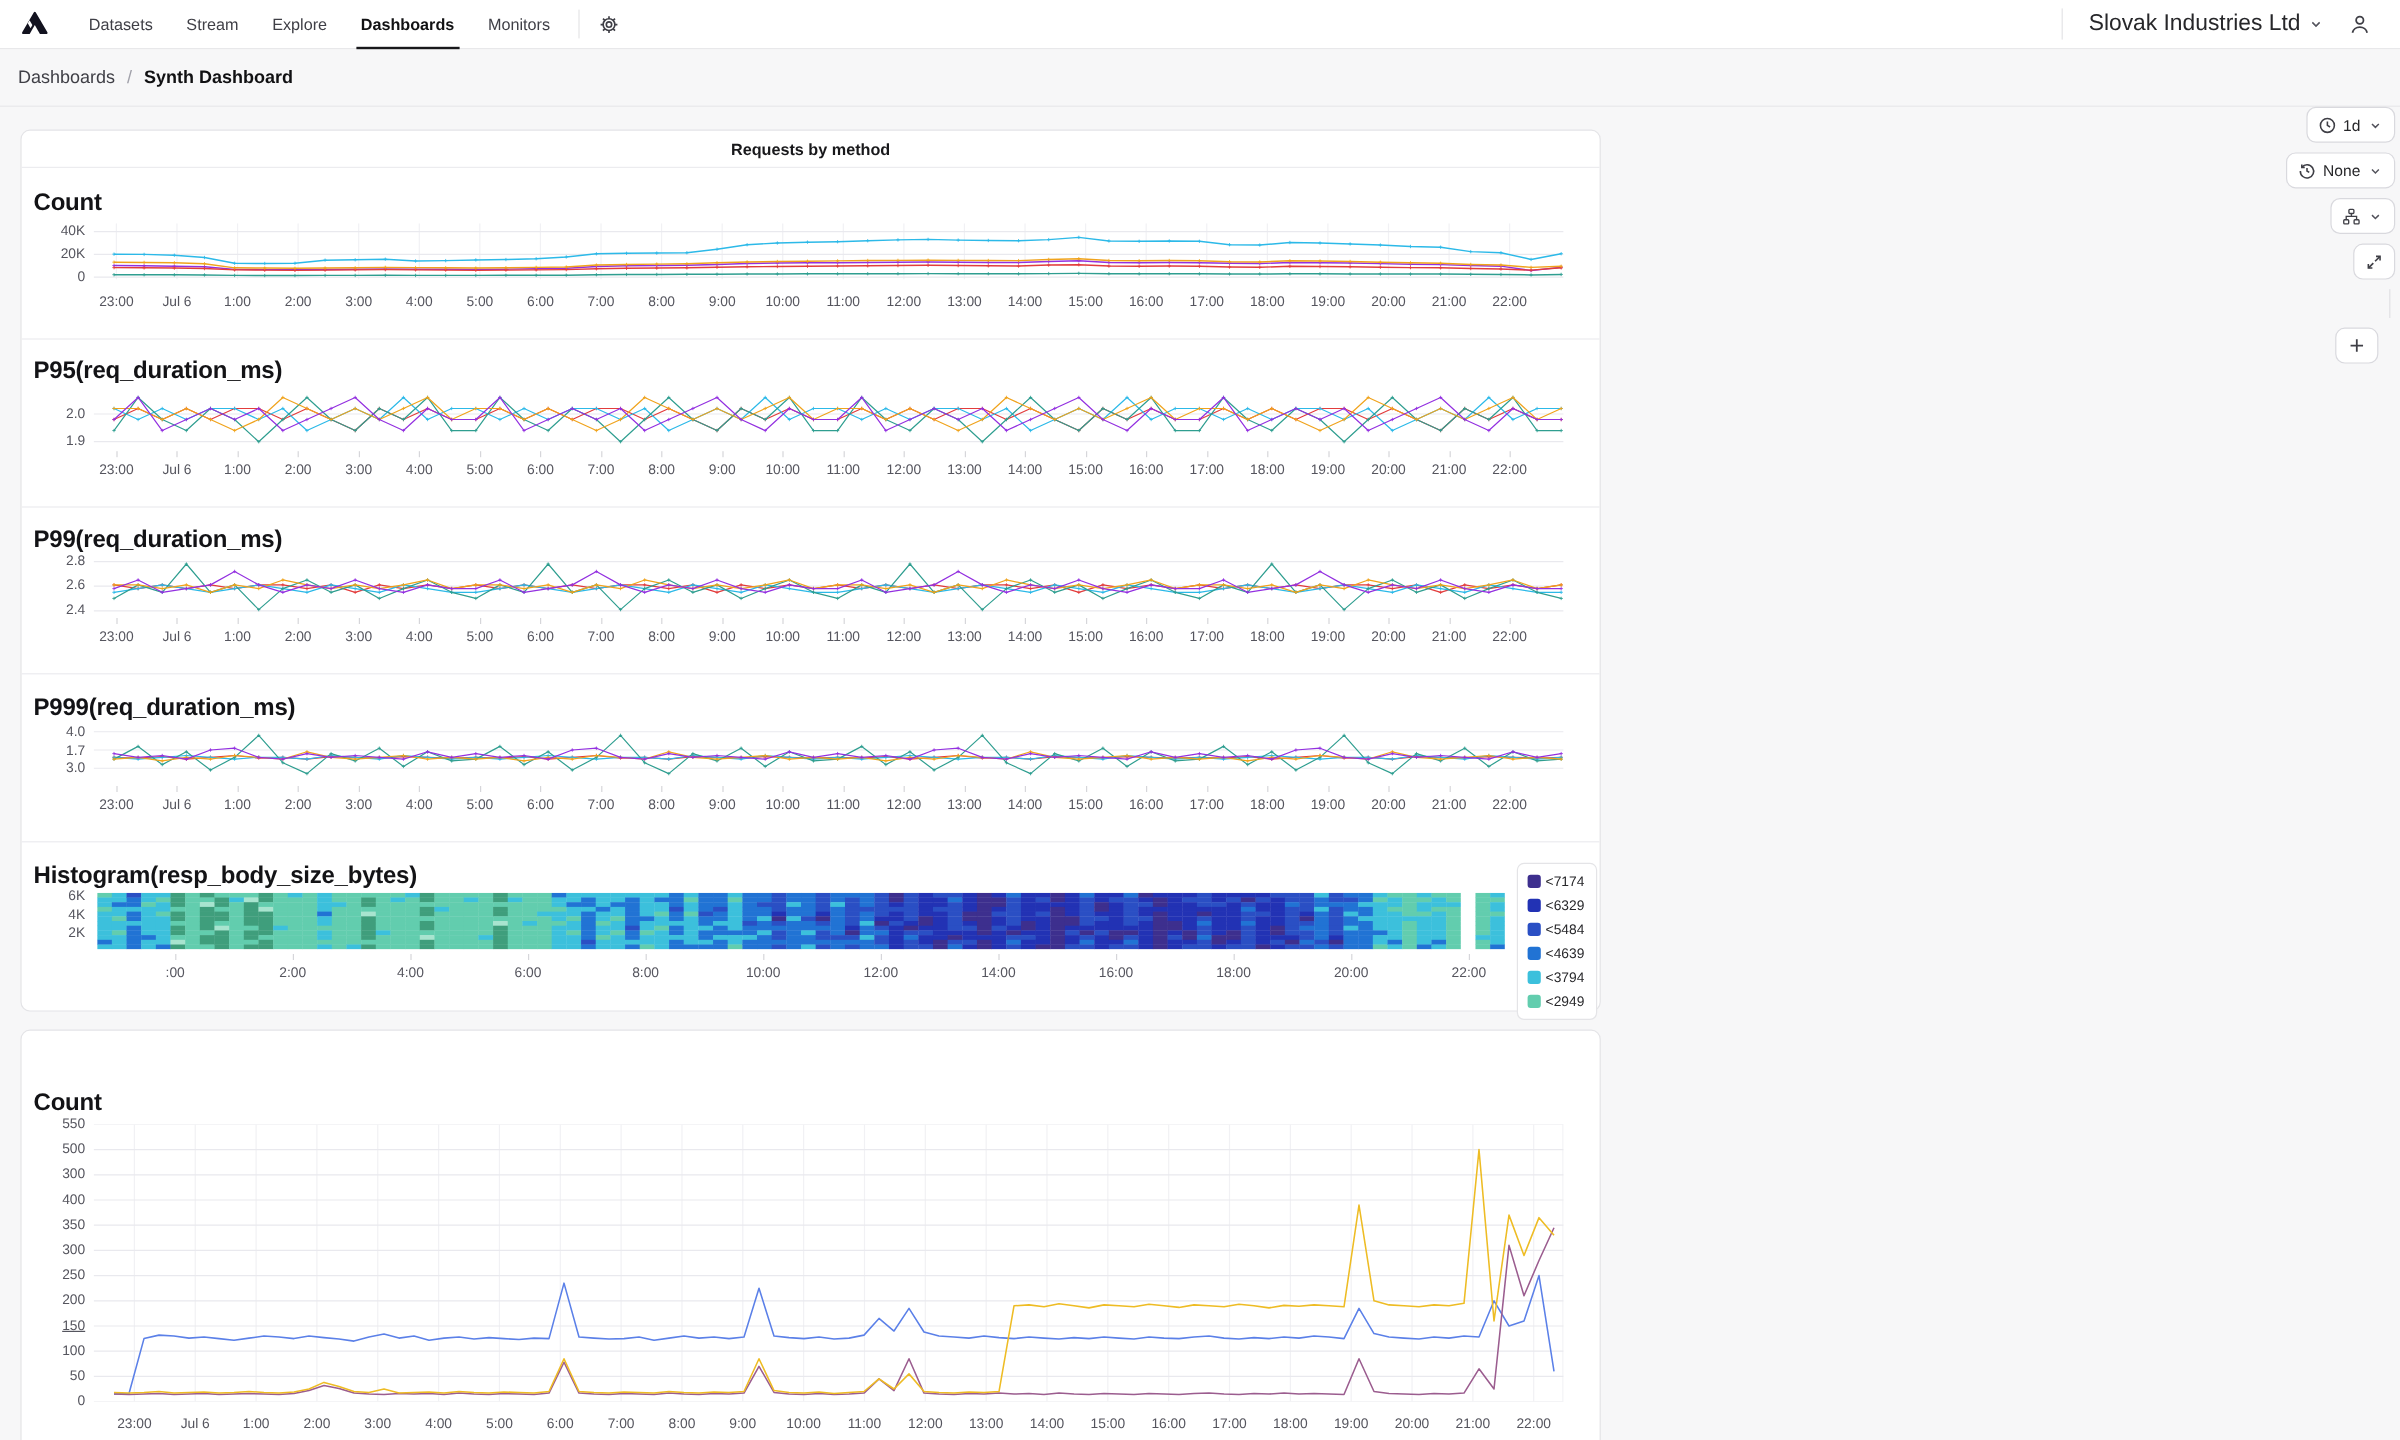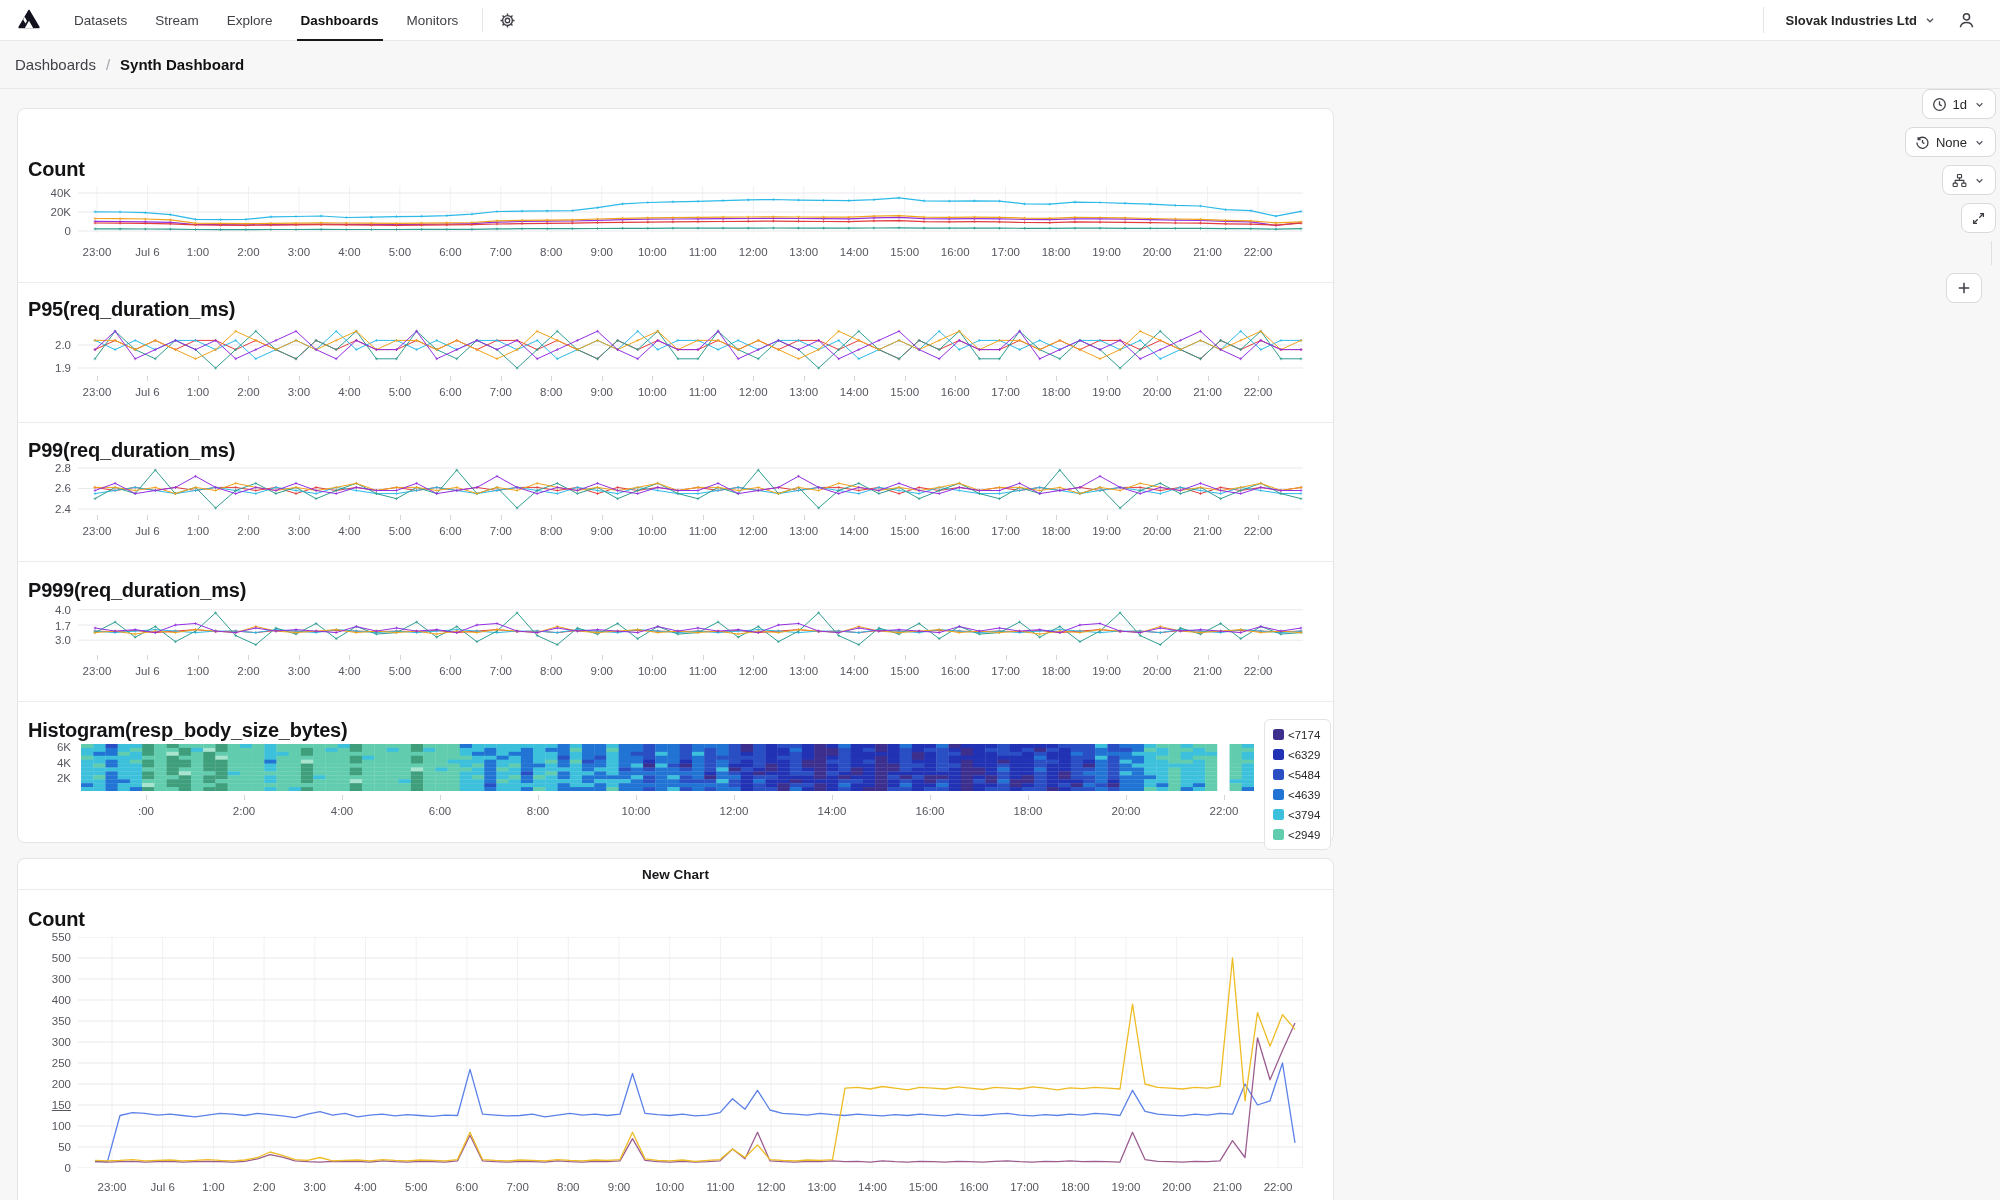--- a/index.html
+++ b/index.html
@@ -8,21 +8,21 @@
   .topnav{position:absolute;left:0;top:0;width:2000px;height:40px;background:#ffffff;
           border-bottom:1px solid #e8e8ea;display:flex;align-items:center;}
   .brand{width:26px;height:26px;margin:0 18px 0 16px;display:flex;align-items:center;justify-content:center;cursor:pointer;}
   .nav-item{font-size:13.5px;color:#3f3f46;padding:0 14px;height:40px;display:flex;align-items:center;
             position:relative;cursor:pointer;}
   .nav-item.active{color:#111113;font-weight:700;}
   .nav-item.active::after{content:"";position:absolute;left:10px;right:10px;bottom:-1px;height:2px;background:#18181b;}
   .nav-divider{width:1px;height:24px;background:#e4e4e7;margin:0 10px;}
   .icon-btn{background:none;border:none;padding:6px;display:flex;align-items:center;cursor:pointer;border-radius:6px;}
   .nav-spacer{flex:1;}
-  .org-switcher{display:flex;align-items:center;gap:6px;font-size:13px;color:#27272a;cursor:pointer;margin-right:14px;font-weight:bold;}
+  .org-switcher{display:flex;align-items:center;gap:6px;font-size:19px;color:#27272a;cursor:pointer;margin-right:14px;}
   .org-divider{width:1px;height:26px;background:#e4e4e7;margin-right:22px;}
   .user-btn{margin-right:18px;}
   .subheader{position:absolute;left:0;top:40px;width:2000px;height:48px;border-bottom:1px solid #e8e8ea;
              display:flex;align-items:center;}
   .breadcrumb{display:flex;align-items:center;gap:10px;margin-left:15px;font-size:15px;}
   .crumb-link{color:#3f3f46;cursor:pointer;}
   .crumb-sep{color:#a1a1aa;}
   .crumb-title{font-weight:700;color:#111113;}
   .toolbar{position:absolute;right:2px;top:49px;display:flex;align-items:flex-end;gap:8px;padding-right:2px;flex-direction:column;}
   .tb-btn{height:30px;background:#fff;border:1px solid #d9d9de;border-radius:8px;display:flex;align-items:center;
@@ -136,20 +136,21 @@
     <button class="tb-btn" style="padding:0 9px;margin-right:14px;">
       <svg width="16" height="16" viewBox="0 0 16 16" fill="none" stroke="#3f3f46" stroke-width="1.5">
           <path d="M8 2.8v10.4M2.8 8h10.4"></path>
         </svg>
     </button>
   </div>
 </div>
 
 <main>
   <section class="panel" id="panel1" style="top:108px;height:735px;">
+    <div class="panel-title">Requests by method</div>
   <div class="chart-head" style="top: 49px;">Count</div>
       <div class="ytick" style="top: 77px;">40K</div>
       <div class="ytick" style="top: 96px;">20K</div>
       <div class="ytick" style="top: 115px;">0</div>
       <svg width="1225" height="47" style="position: absolute; left: 60px; top: 77px; overflow: hidden;">
         <line x1="19" y1="0" x2="19" y2="47" stroke="#f1f1f4" stroke-width="1"></line>
         <line x1="69.47999999999999" y1="0" x2="69.47999999999999" y2="47" stroke="#f1f1f4" stroke-width="1"></line>
         <line x1="119.96" y1="0" x2="119.96" y2="47" stroke="#f1f1f4" stroke-width="1"></line>
         <line x1="170.44" y1="0" x2="170.44" y2="47" stroke="#f1f1f4" stroke-width="1"></line>
         <line x1="220.92" y1="0" x2="220.92" y2="47" stroke="#f1f1f4" stroke-width="1"></line>
@@ -1616,21 +1617,20 @@
           <div class="legend-swatch" style="background: rgb(60, 192, 220);"></div>
           <div class="legend-label">&lt;3794</div>
         </div>
         <div class="legend-row">
           <div class="legend-swatch" style="background: rgb(98, 205, 174);"></div>
           <div class="legend-label">&lt;2949</div>
         </div>
       </div>
     </section>
   <section class="panel" id="panel2" style="top:858px;height:400px;">
-    <div class="panel-title">New Chart</div>
   <div class="chart-head" style="top: 49px;">Count</div>
       <div class="ytick" style="top: 71px;">550</div>
       <div class="ytick" style="top: 92px;">500</div>
       <div class="ytick" style="top: 113px;">300</div>
       <div class="ytick" style="top: 134px;">400</div>
       <div class="ytick" style="top: 155px;">350</div>
       <div class="ytick" style="top: 176px;">300</div>
       <div class="ytick" style="top: 197px;">250</div>
       <div class="ytick" style="top: 218px;">200</div>
       <div class="ytick" style="top: 239px; text-decoration: underline;">150</div>

